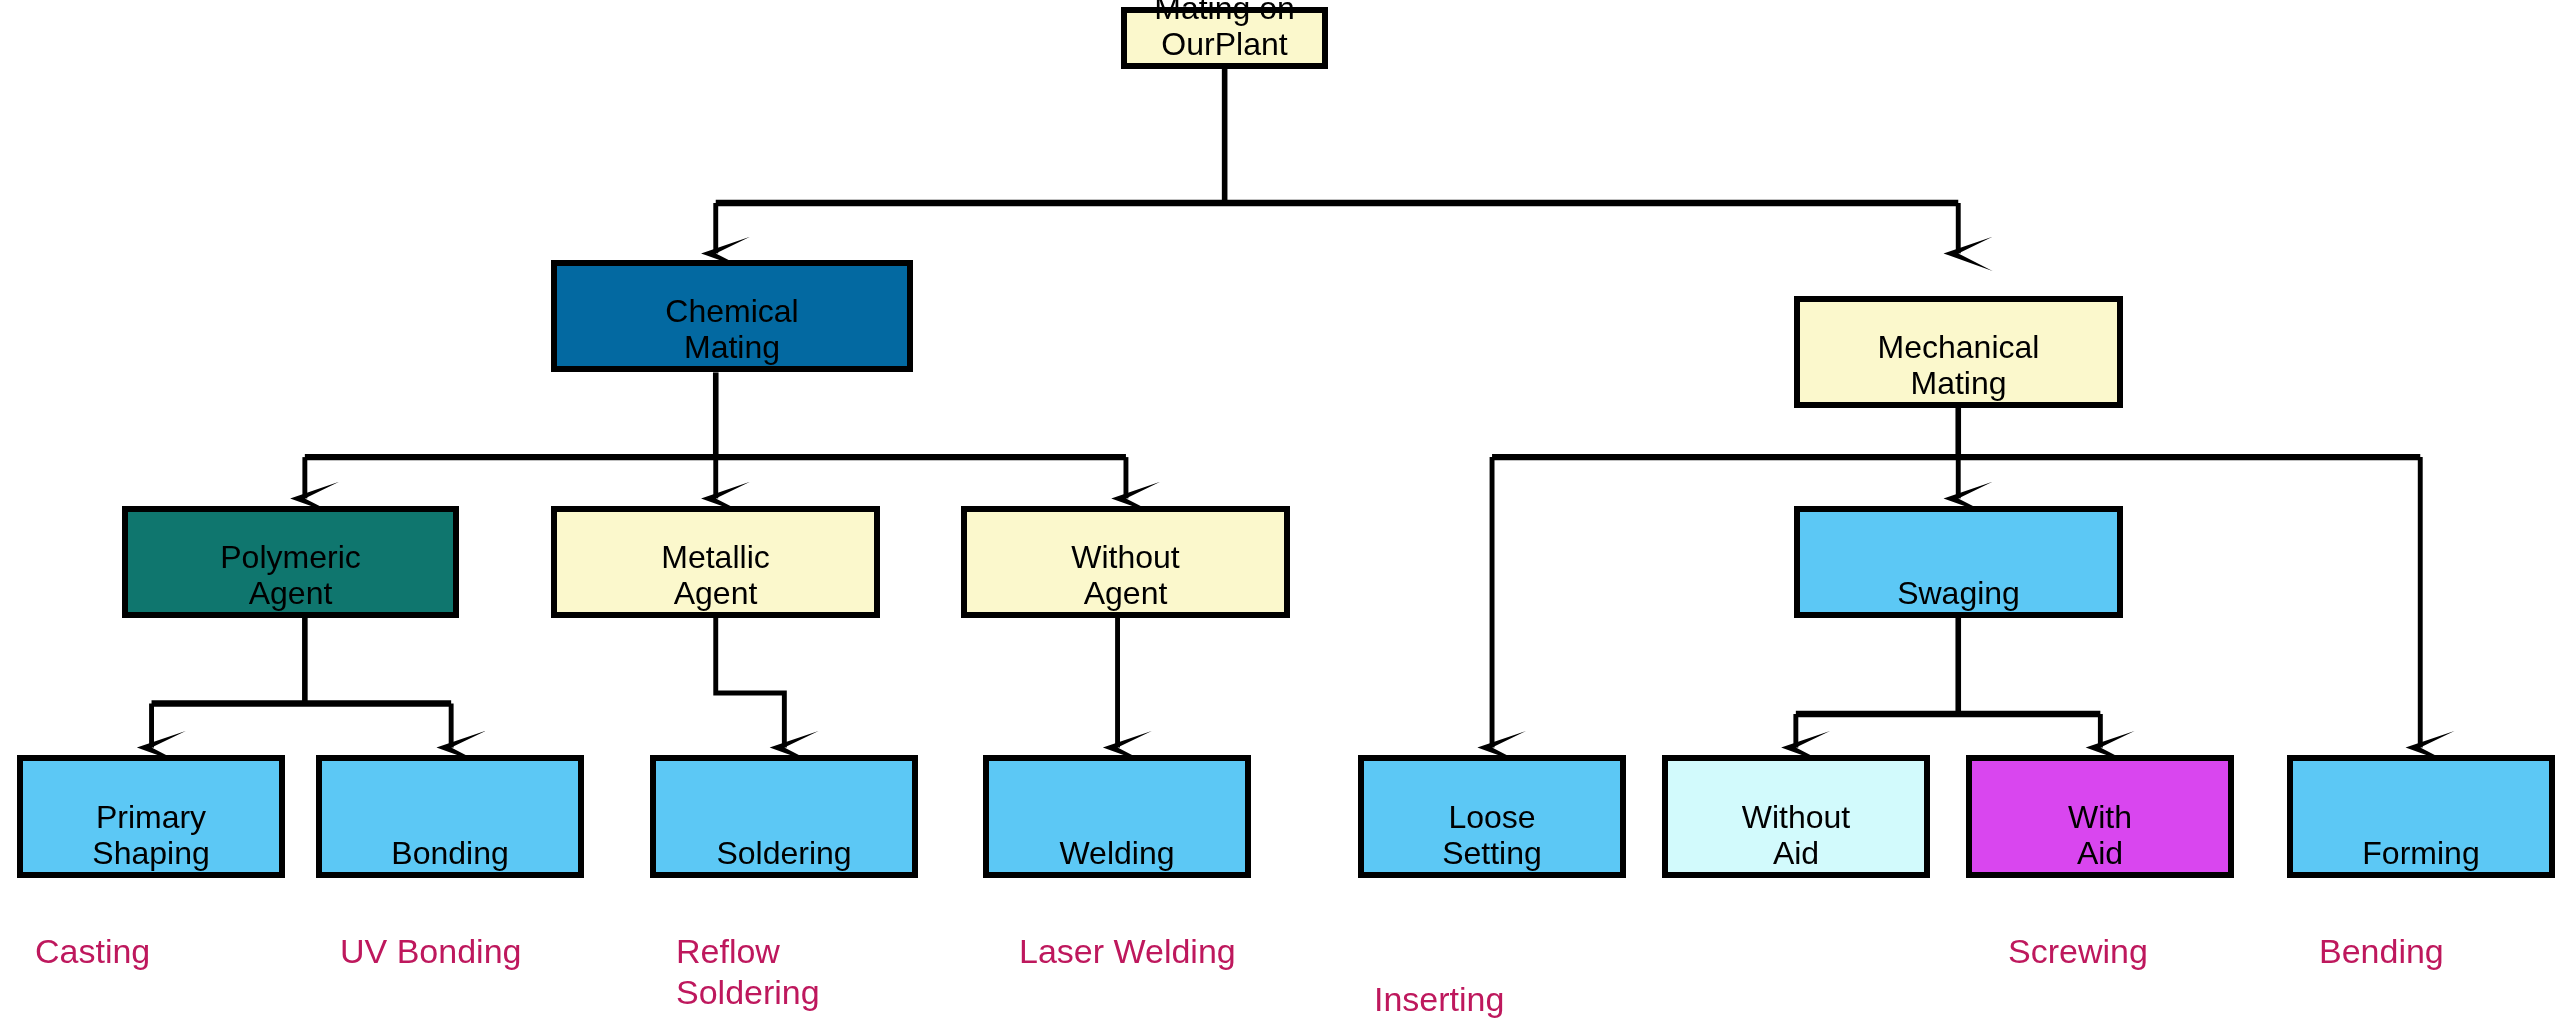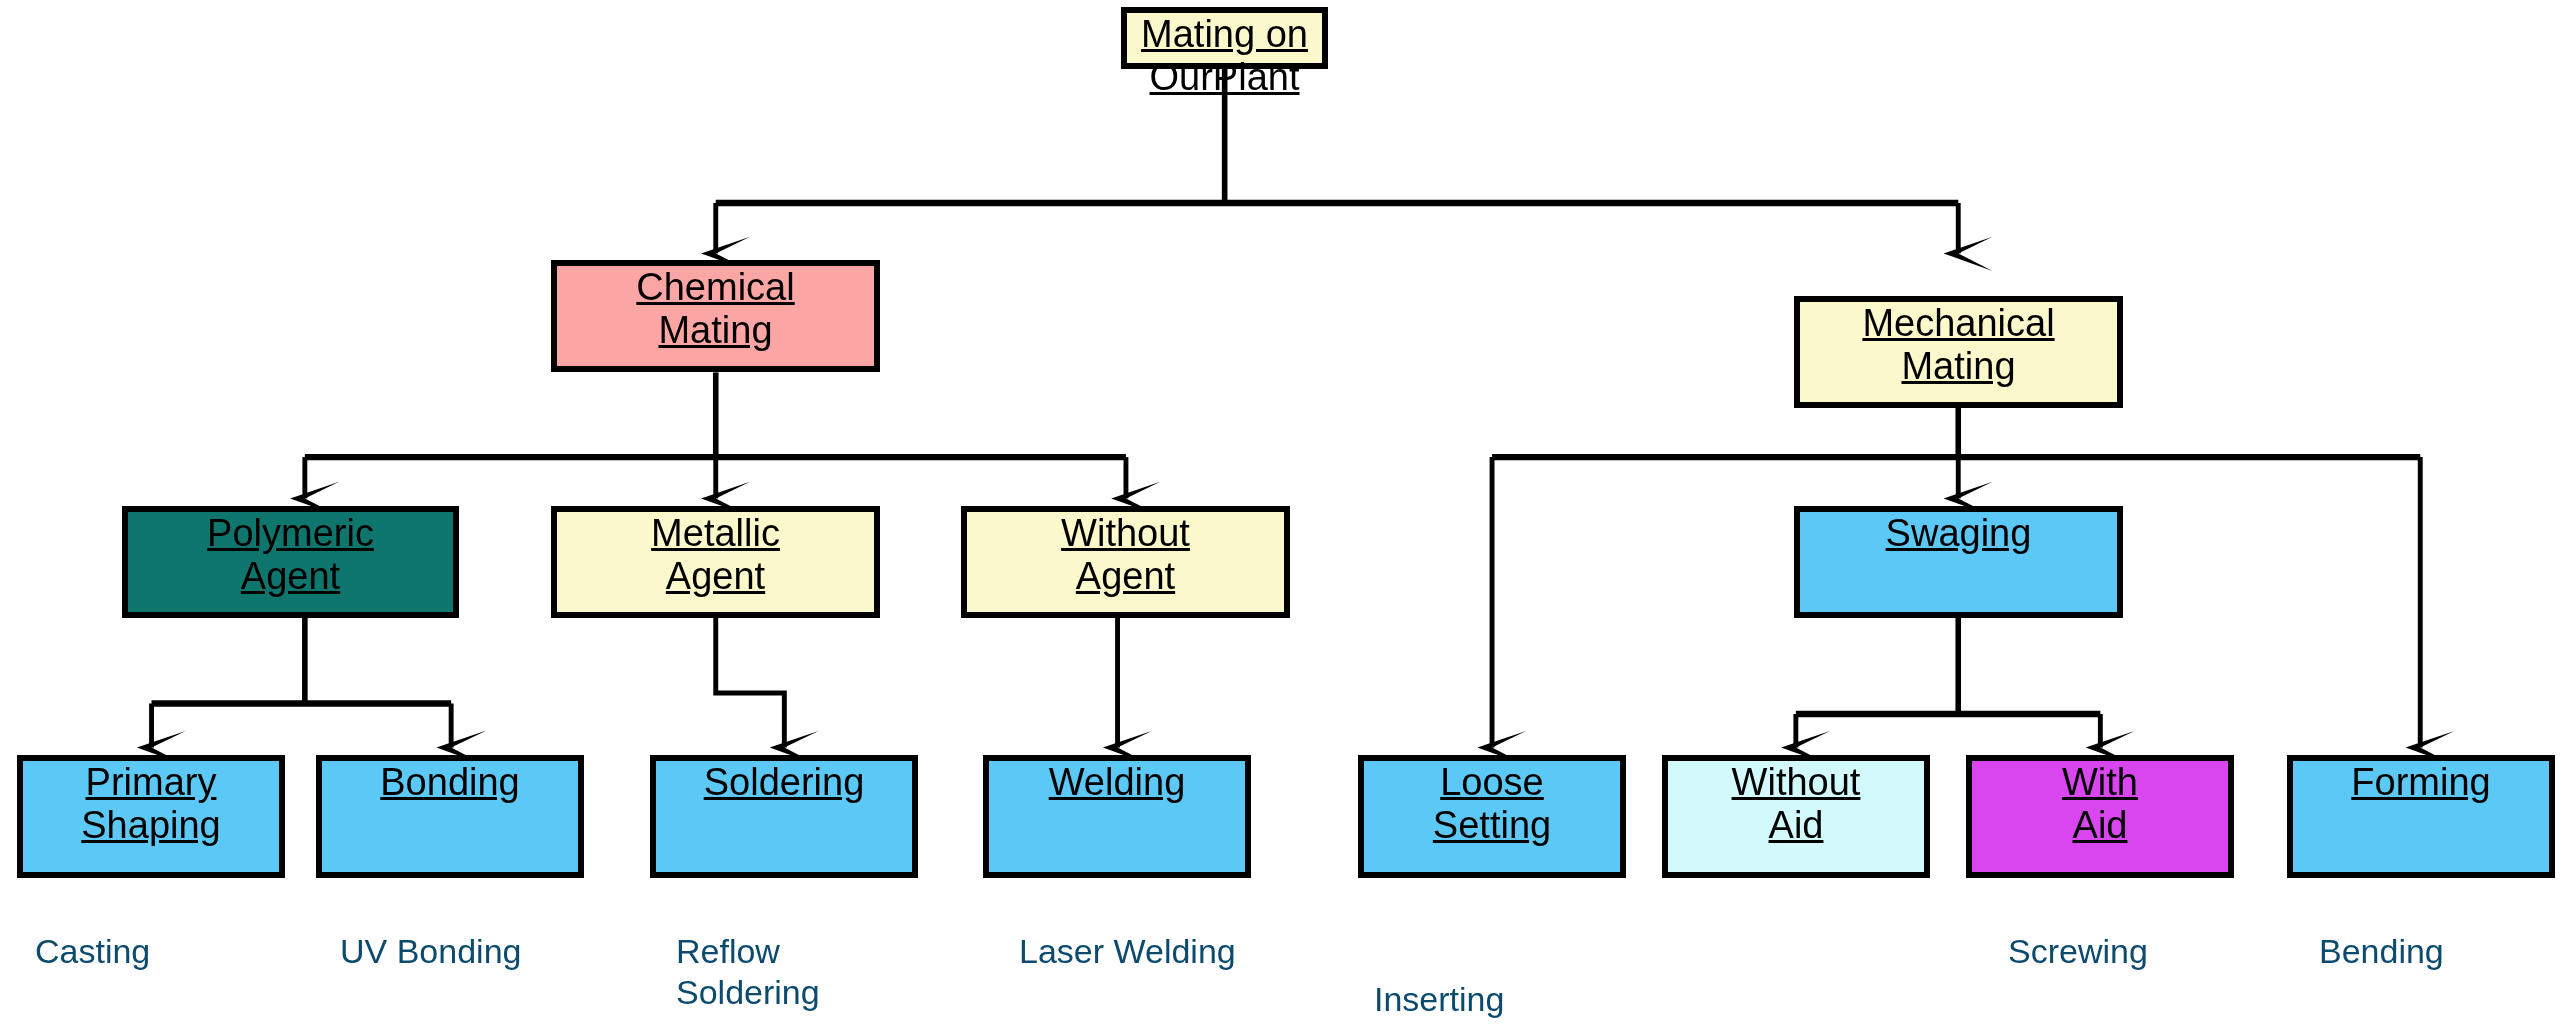--- a/index.html
+++ b/index.html
@@ -1,23 +1,23 @@
 <!DOCTYPE html>
 <html style="font-size:11.2px"><head>
 <meta charset="utf-8">
 <style>
   html,body{margin:0;padding:0;background:#ffffff;}
   body{font-family:"Liberation Sans",sans-serif;}
   #stage{position:relative;width:2576px;height:1036px;background:#ffffff;overflow:hidden;}
   svg.edges{position:absolute;left:0;top:0;width:2576px;height:1036px;pointer-events:none;}
   .node{position:absolute;box-sizing:border-box;border:6.3px solid #000000;
-        display:flex;align-items:flex-start;justify-content:center;text-align:center;
-        font-size:38px;line-height:1.12;color:#000000;font-family:"Liberation Sans",sans-serif;text-decoration:underline;}
+        display:flex;align-items:flex-end;justify-content:center;text-align:center;
+        font-size:32px;line-height:1.12;color:#000000;font-family:"Liberation Sans",sans-serif;}
   .node span{display:block;width:100%;white-space:pre-line;}
-  .caption{position:absolute;font-size:34px;line-height:1.2;color:#0c4a6e;
+  .caption{position:absolute;font-size:34px;line-height:1.2;color:#be185d;
            white-space:pre-line;font-family:"Liberation Sans",sans-serif;}
 </style>
 </head>
 <body>
 
 <div id="stage">
 
   <svg class="edges" viewBox="0 0 3679 1480">
     <defs>
       <marker id="arrow" markerWidth="16" markerHeight="16" refX="3.4" refY="7" orient="auto" markerUnits="strokeWidth">
@@ -56,21 +56,21 @@
       <path d="M2565,1020 L3000,1020" stroke-width="9"></path>
       <path d="M2565,1020 L2565,1068" marker-end="url(#arrow)"></path>
       <path d="M3000,1020 L3000,1068" marker-end="url(#arrow)"></path>
     </g>
   </svg>
 
   <div class="node" style="left:1121px;top:7px;width:207px;height:62px;background:#FBF8CC;">
     <span>Mating on
 OurPlant</span>
   </div>
-  <div class="node" style="left:551px;top:260px;width:329px;height:112px;background:#fca5a5;">
+  <div class="node" style="left:551px;top:260px;width:362px;height:112px;background:#0369a1;">
     <span>Chemical
 Mating</span>
   </div>
   <div class="node" style="left:1794px;top:260px;width:329px;height:112px;background:#FBF8CC;margin-top:36px;">
     <span>Mechanical
 Mating</span>
   </div>
   <div class="node" style="left:122px;top:506px;width:337px;height:112px;background:#0f766e;">
     <span>Polymeric
 Agent</span>

